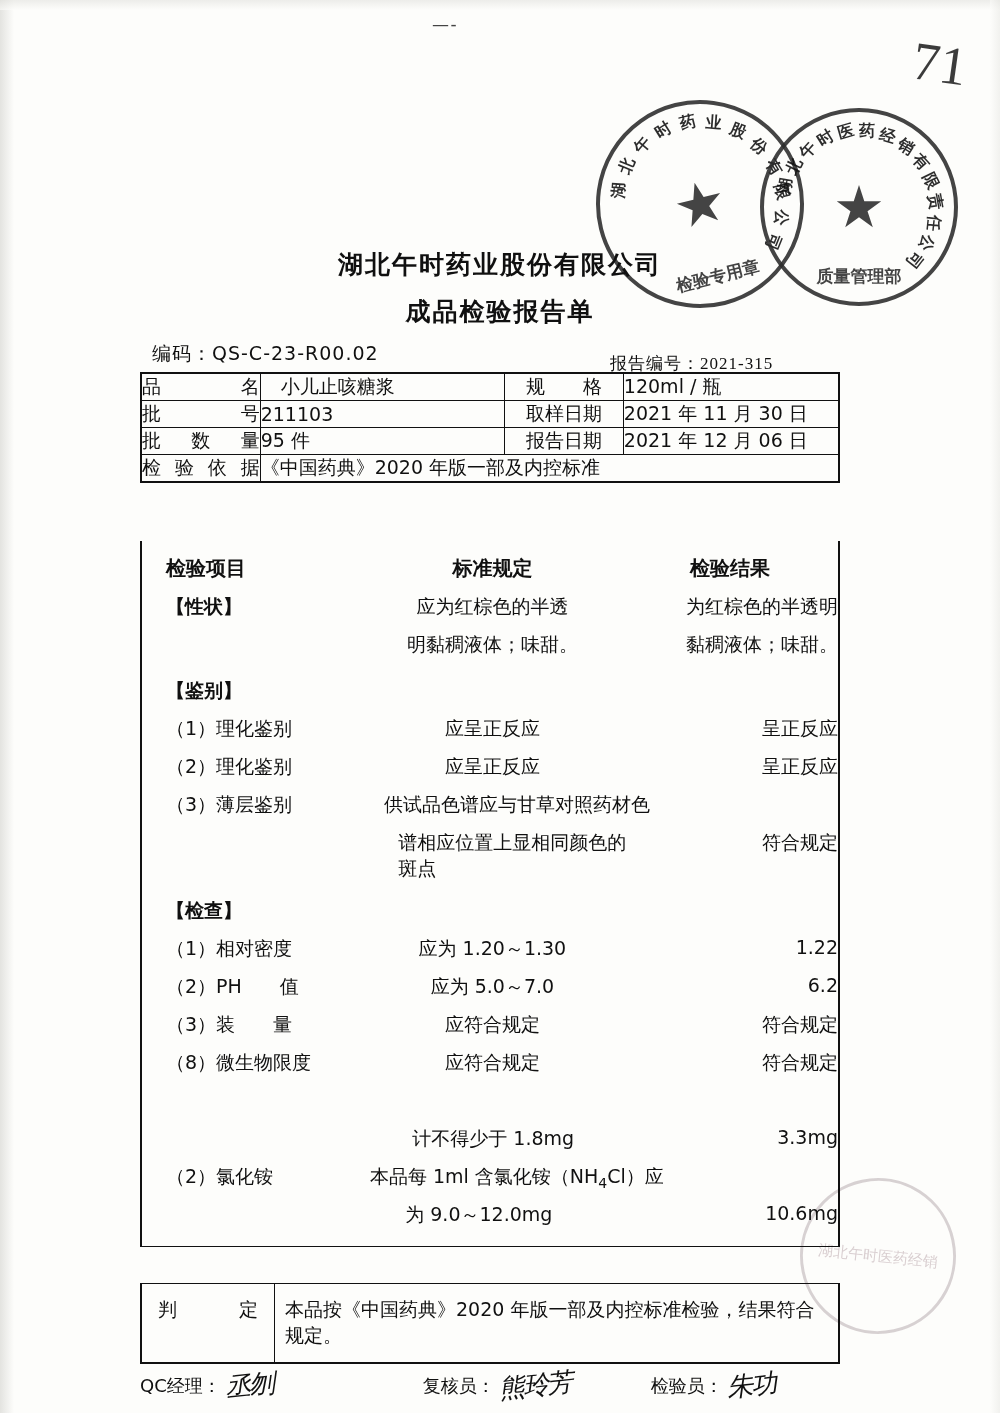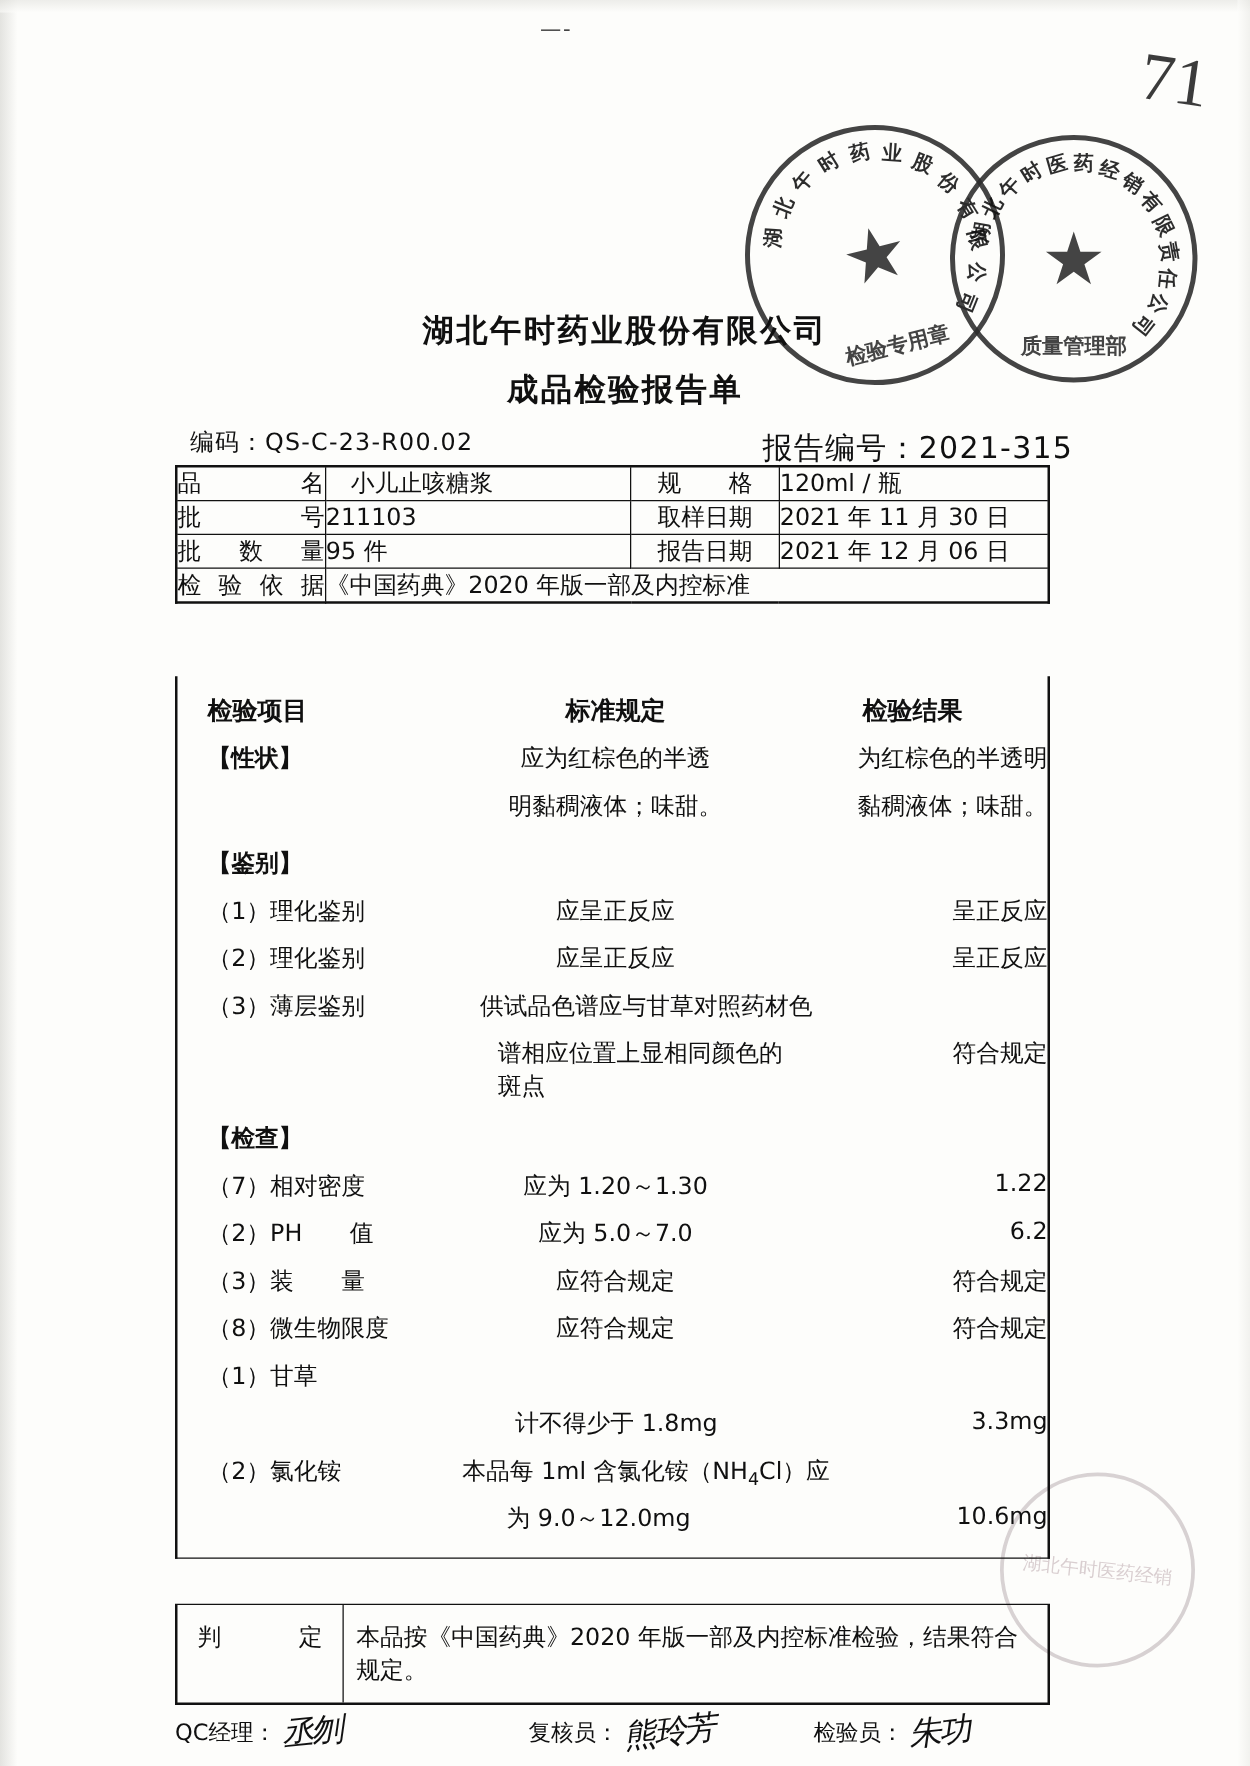--- a/index.html
+++ b/index.html
@@ -23,21 +23,21 @@
   .topmark{position:absolute;left:432px;top:14px;font-size:17px;color:#444;letter-spacing:-2px;}
 
   .corner-scribble{position:absolute;right:18px;top:34px;width:70px;height:70px;font-size:54px;color:#1a1a1a;
     font-family:"Liberation Serif",serif;transform:rotate(8deg);opacity:.85;}
 
   .title-block{position:absolute;left:0;top:248px;width:1000px;text-align:center;}
   .company{font-size:25px;font-weight:bold;letter-spacing:2px;font-family:"Liberation Sans",sans-serif;}
   .doc-title{font-size:25px;font-weight:bold;letter-spacing:2px;margin-top:14px;font-family:"Liberation Sans",sans-serif;}
 
   .code-line{position:absolute;left:152px;top:341px;font-size:19px;letter-spacing:1px;}
-  .report-no{position:absolute;left:610px;top:342px;font-size:24px;letter-spacing:1px;}
+  .report-no{position:absolute;left:610px;top:352px;font-size:17px;letter-spacing:1px;font-family:Liberation Serif, serif;}
 
   
   .tbl{position:absolute;left:140px;top:372px;width:700px;border:2px solid #111;border-collapse:collapse;}
   .tbl td{border:1px solid #111;padding:0;vertical-align:middle;font-size:19px;}
   .lbl{width:120px;text-align:justify;text-align-last:justify;padding:9px 18px;font-size:19px;}
   .lbl-wide{width:120px;text-align:center;font-size:19px;padding:9px 6px;}
   .val{padding:9px 14px;font-size:19px;}
 
   
   .body-sec{position:absolute;left:140px;top:541px;width:700px;border-left:2px solid #111;border-right:2px solid #111;border-bottom:1px solid #111;box-sizing:border-box;}
@@ -210,42 +210,41 @@
       <div class="c-std" style="text-align:left;padding-left:50px;">谱相应位置上显相同颜色的斑点</div>
       <div class="c-res">符合规定</div>
     </div>
 
     <div class="row" style="margin-top:8px;">
       <div class="c-item grp">【检查】</div>
       <div class="c-std"></div>
       <div class="c-res"></div>
     </div>
     <div class="row">
-      <div class="c-item">（7）相对密度</div>
+      <div class="c-item">（1）相对密度</div>
       <div class="c-std">应为 1.20～1.30</div>
       <div class="c-res">1.22</div>
     </div>
     <div class="row">
       <div class="c-item">（2）PH　　值</div>
       <div class="c-std">应为 5.0～7.0</div>
       <div class="c-res">6.2</div>
     </div>
     <div class="row">
       <div class="c-item">（3）装　　量</div>
       <div class="c-std">应符合规定</div>
       <div class="c-res">符合规定</div>
     </div>
     <div class="row">
       <div class="c-item">（8）微生物限度</div>
       <div class="c-std">应符合规定</div>
       <div class="c-res">符合规定</div>
     </div>
 
     <div class="row">
-      <div class="c-item">（1）甘草</div>
     </div>
     <div class="row">
       <div class="c-item"></div>
       <div class="c-std" style="text-align:left;padding-left:70px;">计不得少于 1.8mg</div>
       <div class="c-res">3.3mg</div>
     </div>
     <div class="row">
       <div class="c-item">（2）氯化铵</div>
       <div class="c-std-wide" style="text-align:left;padding-left:10px;">本品每 1ml 含氯化铵（NH<span class="sub">4</span>Cl）应</div>
     </div>

